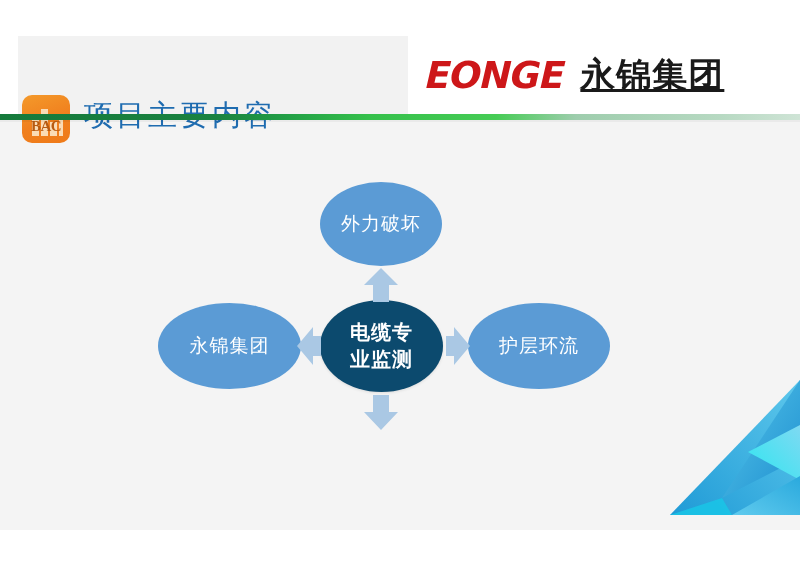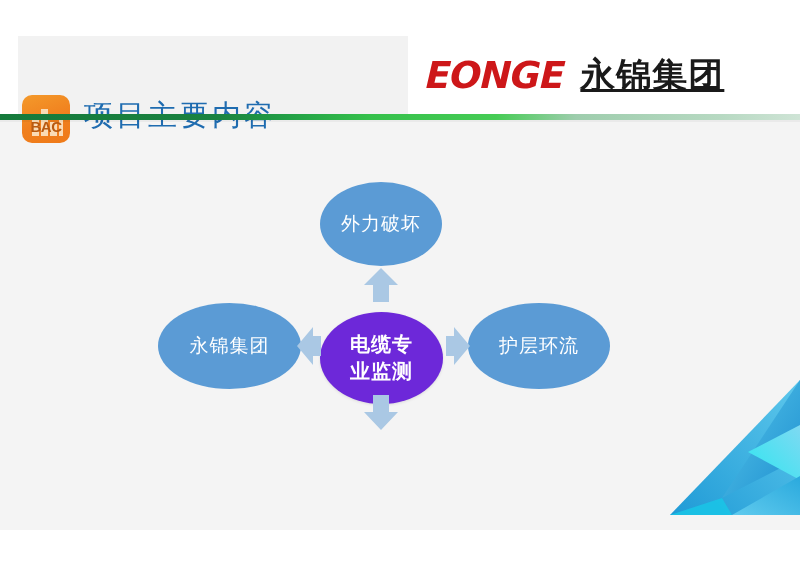--- a/index.html
+++ b/index.html
@@ -54,21 +54,21 @@
   }
   .bac-icon .b1 { left:10px;  width:7px;  height:18px; }
   .bac-icon .b2 { left:19px;  width:7px;  height:27px; }
   .bac-icon .b3 { left:28px;  width:7px;  height:14px; }
   .bac-icon .b4 { left:37px;  width:4px;  height:21px; }
   .bac-icon .bac-text {
     position:absolute;
     left:0; bottom:8px;
     width:48px;
     text-align:center;
-    font-family:Liberation Sans, sans-serif;
+    font-family:Liberation Serif, serif;
     font-weight:bold;
     font-size:15px;
     letter-spacing:-0.5px;
     color:#b85a10;
   }
 
   .page-title {
     position:absolute;
     left:84px; top:60px;
     font-family:"Liberation Serif", serif;
@@ -146,23 +146,23 @@
     letter-spacing:1px;
     line-height:1.35;
   }
 
   .node-top    { left:320px; top:62px;  width:122px; height:84px; }
   .node-left   { left:158px; top:183px; width:143px; height:86px; }
   .node-right  { left:468px; top:183px; width:142px; height:86px; }
   .node-bottom { left:320px; top:320px; width:122px; height:84px; }
 
   .node-center {
-    left:320px; top:192px;
+    left:320px; top:180px;
     width:123px; height:92px;
-    background:#6d28d9;
+    background:#0c4a6e;
     font-weight:bold;
     font-size:20px;
     letter-spacing:1px;
     box-shadow:0 1px 3px rgba(0,0,0,0.10);
   }
   .node-center span { display:block; width:100%; }
 
   
   .arrow { position:absolute; }
   .arrow svg { display:block; }

